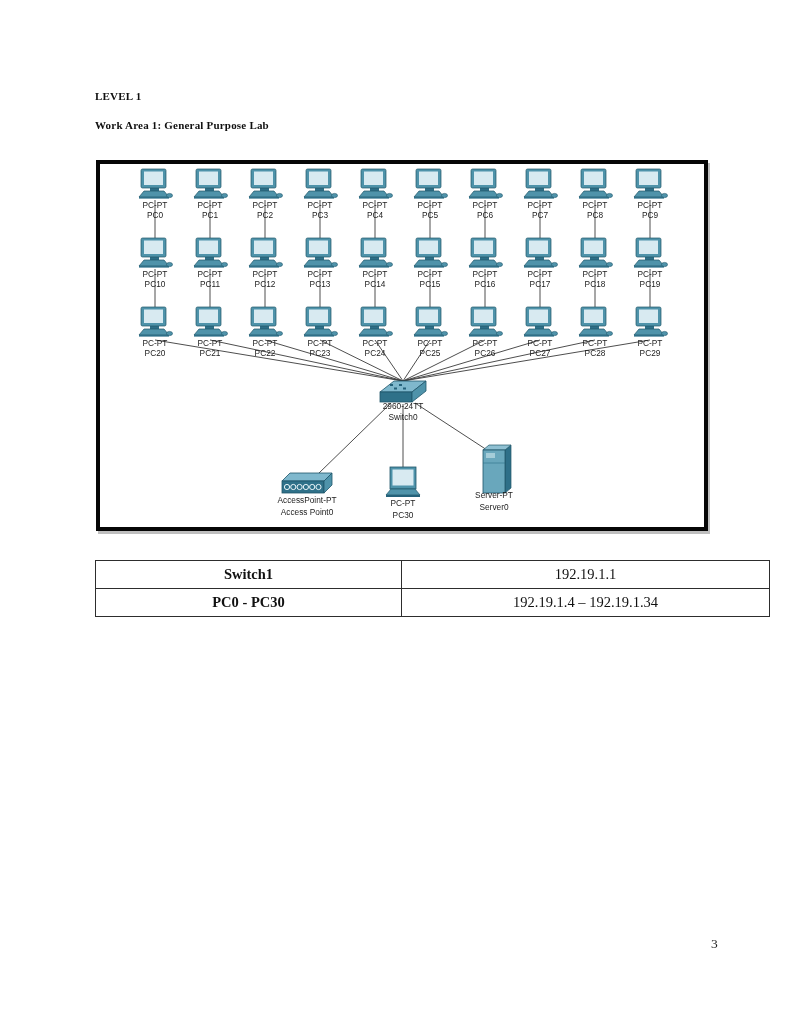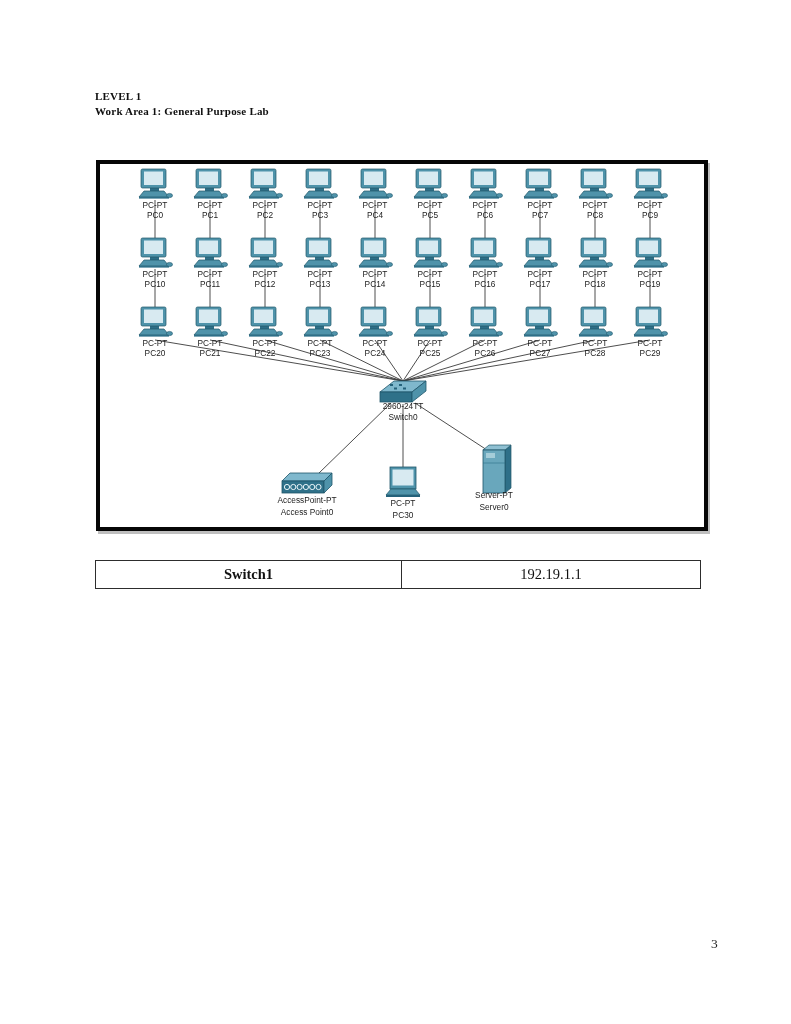--- a/index.html
+++ b/index.html
@@ -5,30 +5,30 @@
   html,body{margin:0;padding:0;}
   body{
     width:791px;height:1024px;position:relative;background:#ffffff;
     font-family:"Liberation Serif",serif;overflow:hidden;
   }
   .heading{
     position:absolute;left:95px;font-size:11px;font-weight:bold;color:#101010;
     letter-spacing:.2px;white-space:nowrap;
   }
   #h-level{top:90px;}
-  #h-workarea{top:105px;}
+  #h-workarea{top:119px;}
   .panel{
     position:absolute;left:96px;top:160px;width:612px;height:371px;
     border:4px solid #060606;box-sizing:border-box;background:#ffffff;
     box-shadow:2px 3px 0 #bfbfbf;
   }
   .panel svg{width:100%;height:100%;display:block;}
   svg text{font-family:"Liberation Sans",sans-serif;}
   .ip-table{
-    position:absolute;left:95px;top:560px;width:606px;
+    position:absolute;left:95px;top:560px;width:675px;
     border-collapse:collapse;table-layout:fixed;font-size:14.5px;color:#111;
   }
   .ip-table td{
     border:1px solid #2d2d2d;height:27px;text-align:center;vertical-align:middle;
     padding:0;overflow:hidden;white-space:nowrap;
   }
   .ip-table td.dev{width:305px;font-weight:bold;}
   .pagenum{
     position:absolute;left:711px;top:936px;font-size:13.5px;color:#1d1d1d;
   }
@@ -429,16 +429,20 @@
       </g>
   </svg>
 </div>
 
 <table class="ip-table">
   <tbody>
       <tr>
     <td class="dev">Switch1</td>
     <td class="ip">192.19.1.1</td>
   </tr>
+  <tr>
+    <td class="dev">PC0 - PC30</td>
+    <td class="ip">192.19.1.4 – 192.19.1.34</td>
+  </tr>
 </tbody>
   </table>
 
 <div class="pagenum">3</div>
 
 </body></html>

